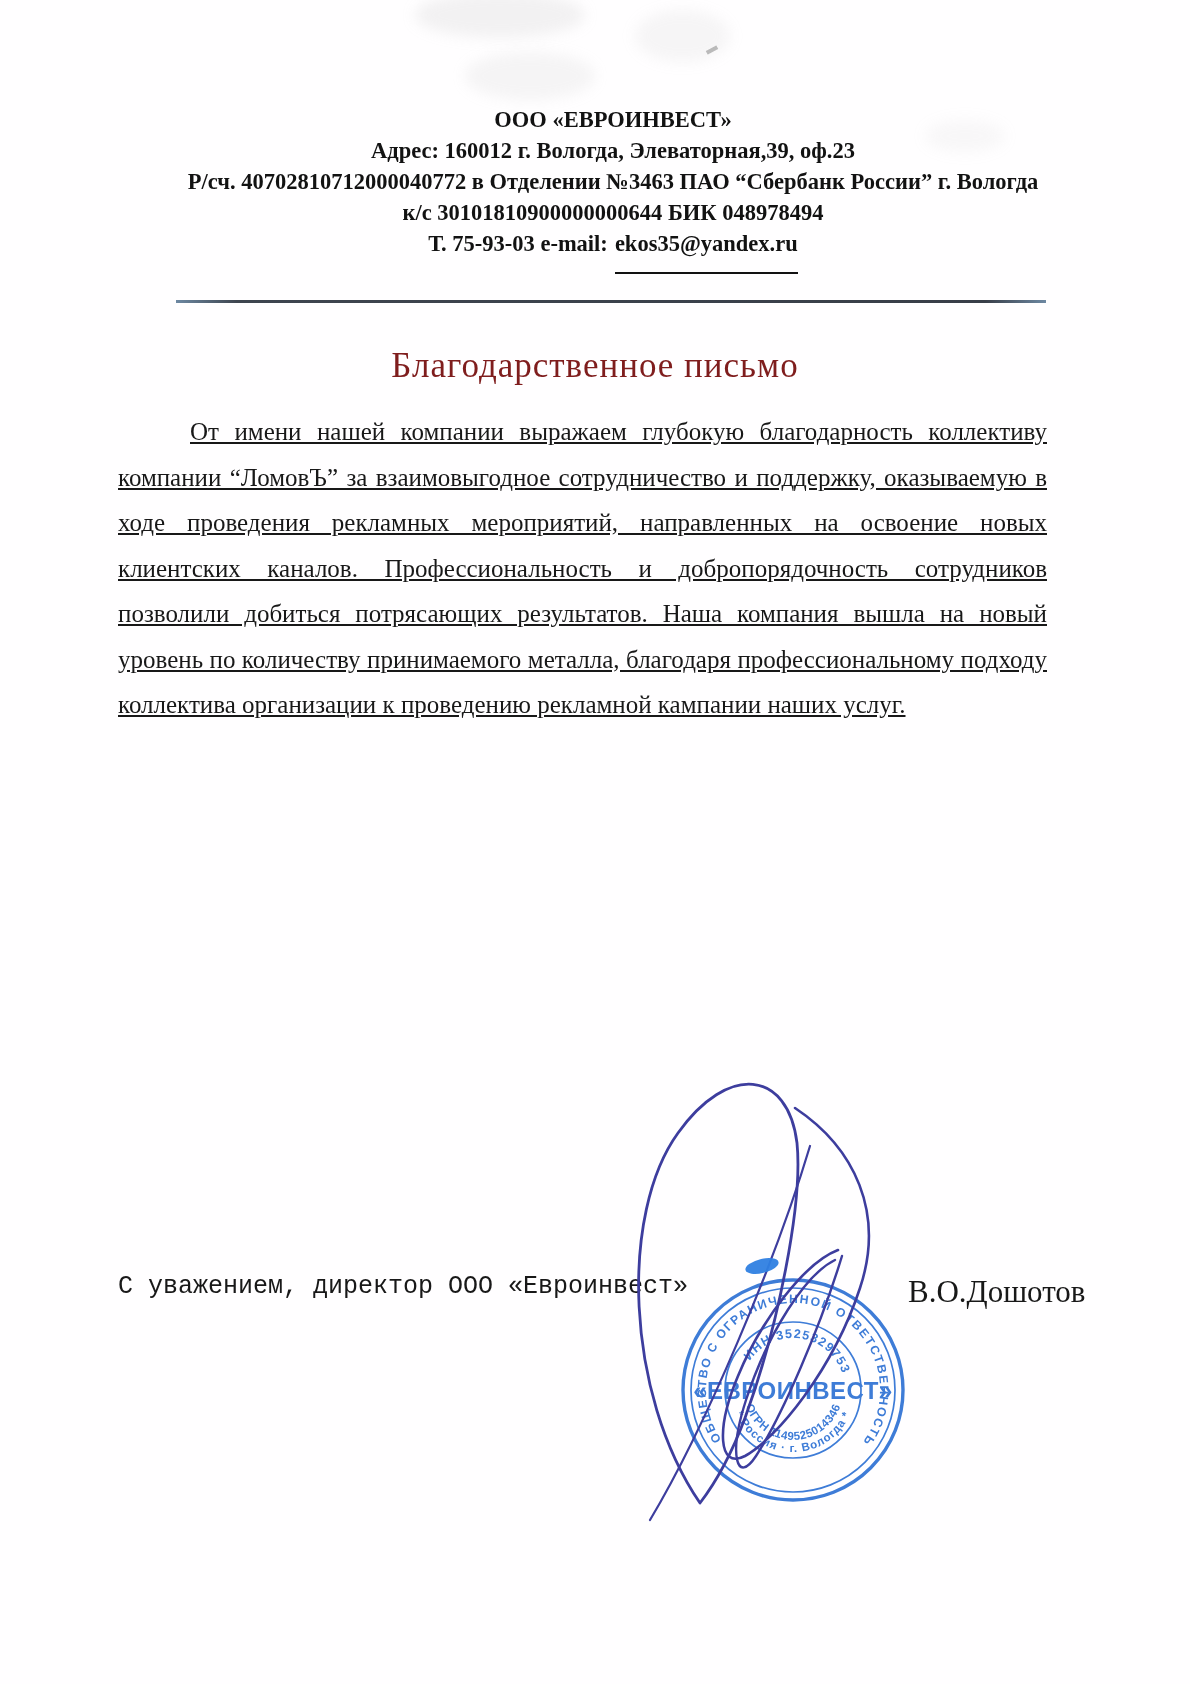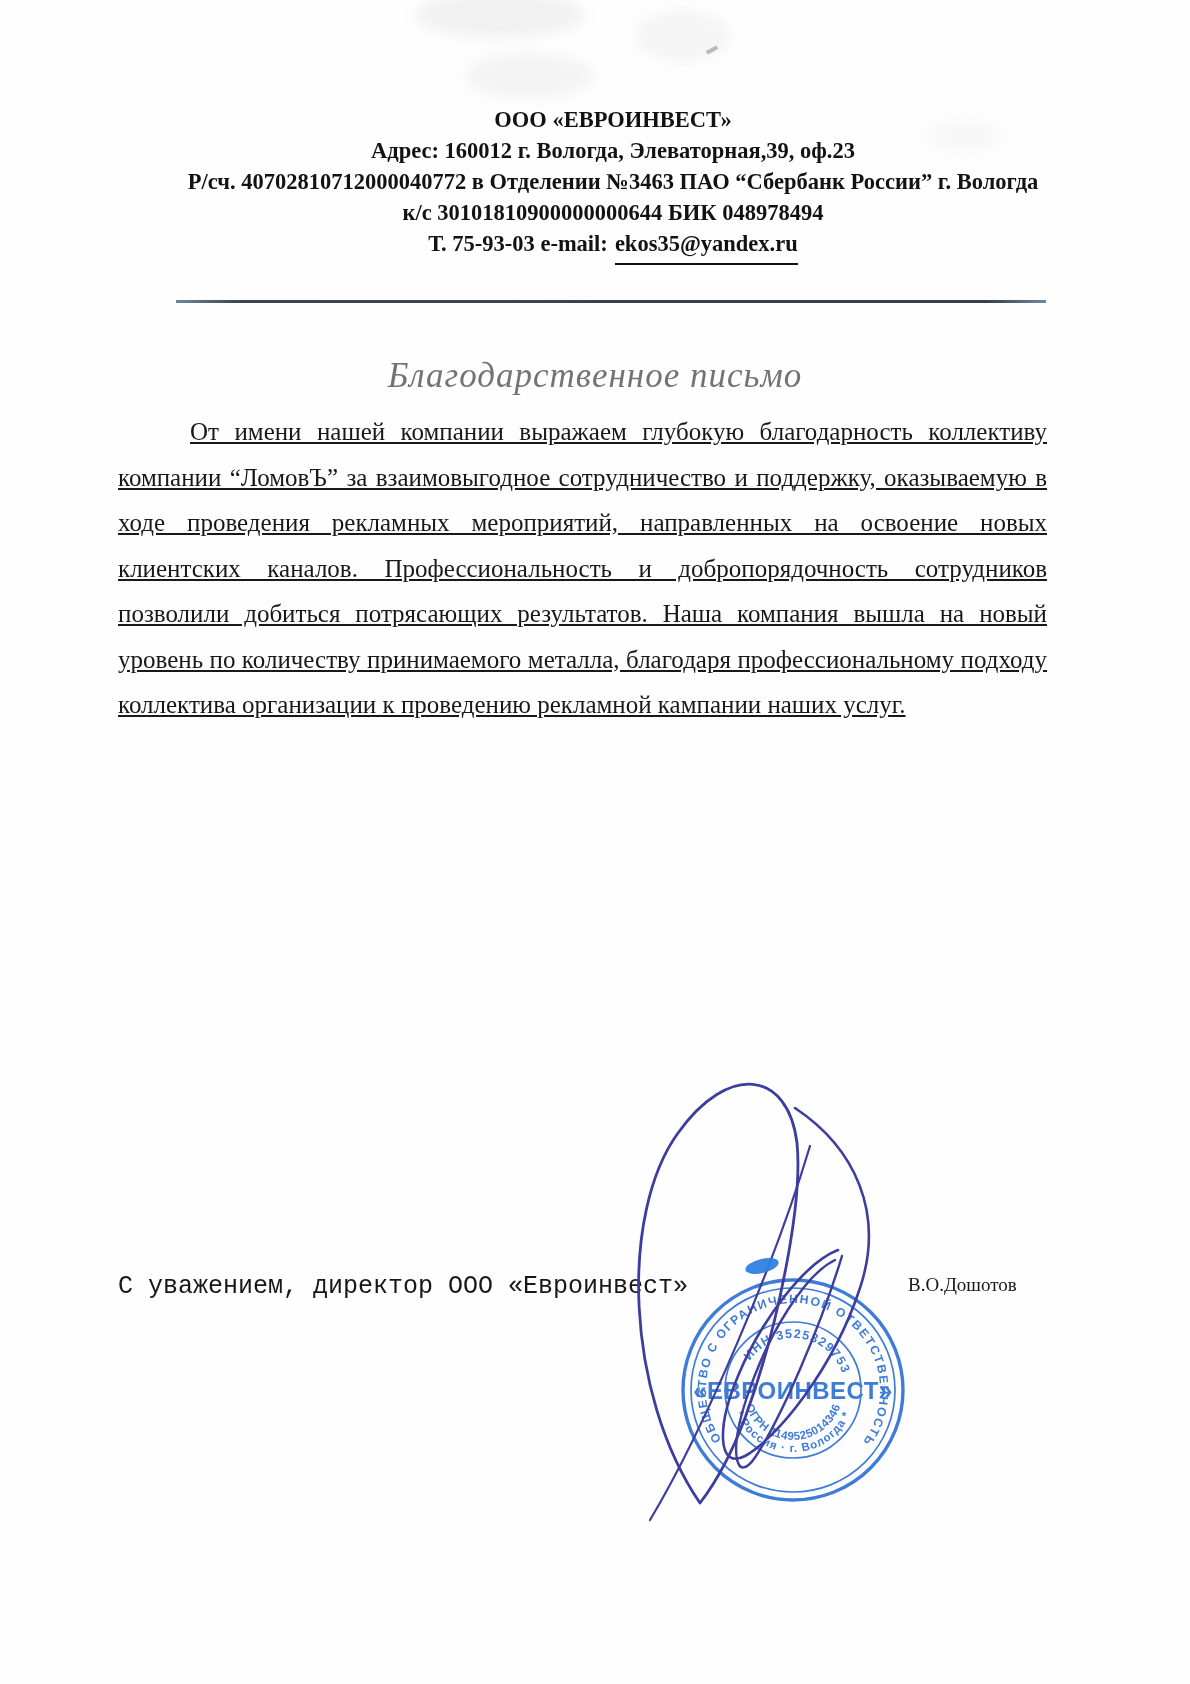--- a/index.html
+++ b/index.html
@@ -17,49 +17,49 @@
   .s2{left:465px;top:52px;width:130px;height:48px;background:rgba(175,175,175,.13);}
   .s3{left:635px;top:10px;width:95px;height:52px;background:rgba(175,175,175,.11);}
   .s4{left:925px;top:120px;width:80px;height:32px;background:rgba(175,175,175,.09);}
   .speck{position:absolute;left:706px;top:48px;width:12px;height:4px;background:rgba(110,110,110,.45);transform:rotate(-28deg);filter:blur(.6px);}
 
   .letterhead{
     position:absolute;top:104px;left:18px;width:100%;
     text-align:center;font-weight:bold;font-size:22.5px;line-height:31px;
     color:#121212;
   }
-  .email{border-bottom:2px solid #121212;padding-bottom:7px;margin-left:7px;}
+  .email{border-bottom:2px solid #121212;padding-bottom:16px;margin-left:7px;}
 
   .rule{
     position:absolute;top:300px;left:176px;width:870px;height:3px;
     background:linear-gradient(90deg,#6d88a2 0%,#3e454f 7%,#383e48 93%,#6d88a2 100%);
   }
 
   .title{
-    position:absolute;top:356px;left:0;width:100%;
+    position:absolute;top:346px;left:0;width:100%;
     margin:0;text-align:center;
-    font-style:italic;font-weight:normal;
-    font-size:35px;color:#737373;letter-spacing:1px;
+    font-weight:normal;
+    font-size:35px;color:#7f1d1d;letter-spacing:1px;
   }
 
   .body-text{
     position:absolute;top:409px;left:118px;width:929px;
     font-size:25px;line-height:45.5px;
     text-align:justify;color:#181818;
   }
   .body-text p{margin:0;text-indent:72px;text-decoration:underline;}
   .body-text p + p{margin-top:14px;}
 
   .closing{
     position:absolute;top:1272px;left:118px;
     font-size:25px;color:#181818;white-space:nowrap;font-family:Liberation Mono, monospace;
   }
   .signer-name{
     position:absolute;top:1274px;left:908px;
-    font-size:19px;color:#181818;white-space:nowrap;
+    font-size:31px;color:#181818;white-space:nowrap;
   }
 
   .stamp-svg{position:absolute;left:678px;top:1275px;width:230px;height:230px;opacity:.92;}
   .sign-svg{position:absolute;left:590px;top:1066px;width:400px;height:470px;}
   .stamp-ring-text{font-family:"Liberation Sans","DejaVu Sans",sans-serif;font-size:12.2px;font-weight:bold;letter-spacing:1.6px;}
   .stamp-inn-text{font-family:"Liberation Sans","DejaVu Sans",sans-serif;font-size:12.5px;font-weight:bold;letter-spacing:1.2px;}
   .stamp-center-text{font-family:"Liberation Sans","DejaVu Sans",sans-serif;font-size:24px;font-weight:bold;letter-spacing:.5px;}
   .stamp-ogrn-text{font-family:"Liberation Sans","DejaVu Sans",sans-serif;font-size:11.5px;font-weight:bold;letter-spacing:.4px;}
   .stamp-loc-text{font-family:"Liberation Sans","DejaVu Sans",sans-serif;font-size:11.5px;font-weight:bold;letter-spacing:1px;}
 </style>

